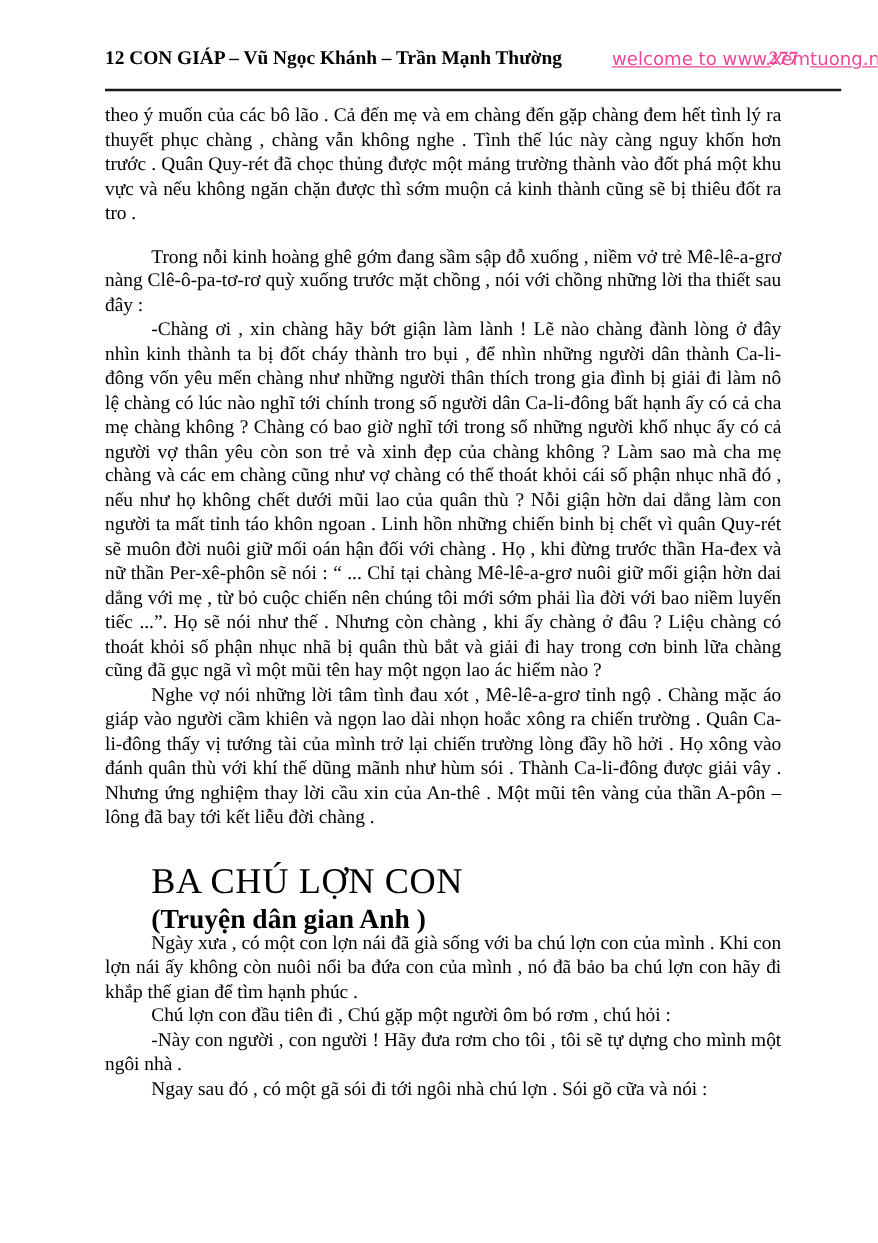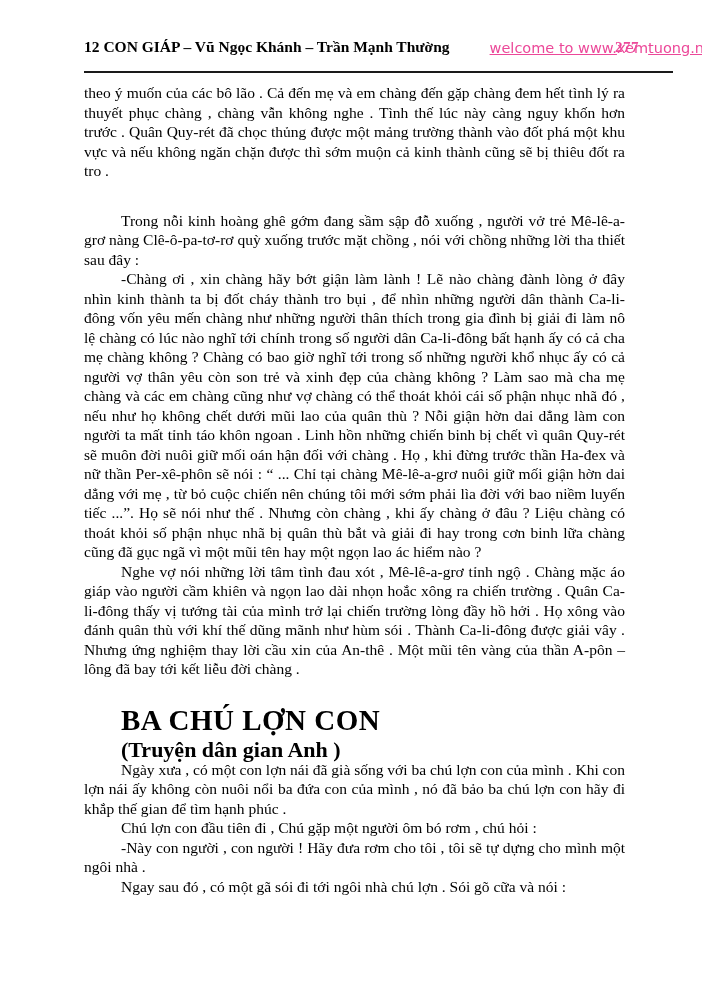--- a/index.html
+++ b/index.html
@@ -64,29 +64,29 @@
     margin: 10px 77px 0 84px;
   }
   p.body-p {
     margin: 0;
     font-size: 15.5px;
     line-height: 19.5px;
     text-align: justify;
     text-justify: inter-word;
   }
   p.indent { text-indent: 37px; }
-  p.gap-after { margin-bottom: 30px; }
+  p.gap-after { margin-bottom: 15px; }
   .story-heading-block {
     margin: 24px 0 0 37px;
   }
   .story-title {
     margin: 0;
     font-size: 29px;
     line-height: 34px;
-    font-weight: bold;
+    font-weight: normal;
     letter-spacing: 0.5px;
   }
   .story-subtitle {
     margin: 2px 0 0 0;
     font-size: 22px;
     line-height: 21px;
     font-weight: bold;
   }
   .after-heading { margin-top: 25px; }
 </style>
@@ -99,21 +99,21 @@
     <span class="book-title">12 CON GIÁP – Vũ Ngọc Khánh – Trần Mạnh Thường</span>
     <span class="site-link"><span>welcome to www.</span><span class="url-mid"><span>xem</span><span class="page-number">277</span></span><span>tuong.net</span></span>
   </div>
 
   <div class="rule"></div>
 
   <div class="content">
 
     <p class="body-p gap-after">theo ý muốn của các bô lão . Cả đến mẹ và em chàng đến gặp chàng đem hết tình lý ra thuyết phục chàng , chàng vẫn không nghe . Tình thế lúc này càng nguy khốn hơn trước . Quân Quy-rét đã chọc thủng được  một mảng trường thành vào đốt phá một khu vực và nếu không ngăn chặn được  thì sớm muộn cả kinh thành cũng sẽ bị thiêu đốt ra tro .</p>
 
-    <p class="body-p indent">Trong nỗi kinh hoàng ghê gớm đang sầm sập đỗ xuống , người vở trẻ Mê-lê-a-grơ nàng Clê-ô-pa-tơ-rơ quỳ xuống trước mặt chồng , nói với chồng những lời tha thiết sau đây :</p>
+    <p class="body-p indent">Trong nỗi kinh hoàng ghê gớm đang sầm sập đỗ xuống , niềm vở trẻ Mê-lê-a-grơ nàng Clê-ô-pa-tơ-rơ quỳ xuống trước mặt chồng , nói với chồng những lời tha thiết sau đây :</p>
 
     <p class="body-p indent">-Chàng ơi , xin chàng hãy bớt giận làm lành ! Lẽ nào chàng đành lòng ở đây nhìn kinh thành ta bị đốt cháy thành tro bụi , để nhìn những người dân thành Ca-li-đông vốn yêu mến chàng như những người thân thích trong gia đình bị giải đi làm nô lệ chàng có lúc nào nghĩ tới chính trong số người dân Ca-li-đông bất hạnh ấy có cả cha mẹ chàng không ? Chàng có bao giờ nghĩ tới trong số những người khổ nhục ấy có cả người vợ thân yêu còn son trẻ và xinh đẹp của chàng không ? Làm sao mà cha mẹ chàng và các em chàng cũng như vợ chàng có thể thoát khỏi cái số phận nhục nhã đó , nếu như họ không chết dưới mũi lao của quân thù ? Nỗi giận hờn dai dẳng làm con người ta mất tỉnh táo khôn ngoan . Linh hồn những chiến binh bị chết vì quân Quy-rét sẽ muôn đời nuôi giữ mối oán hận đối với chàng . Họ , khi đừng trước thần Ha-đex và nữ thần Per-xê-phôn sẽ nói : “ ... Chỉ tại chàng Mê-lê-a-grơ nuôi giữ mối giận hờn dai dẳng với mẹ , từ bỏ cuộc chiến nên chúng tôi mới sớm phải lìa đời với bao niềm luyến tiếc ...”. Họ sẽ nói như thế . Nhưng còn chàng , khi ấy chàng ở đâu ? Liệu chàng có thoát khỏi số phận nhục nhã bị quân thù bắt và giải đi hay trong cơn binh lữa chàng cũng đã gục ngã vì một mũi tên hay một ngọn lao ác hiểm nào ?</p>
 
     <p class="body-p indent">Nghe vợ nói những lời tâm tình đau xót , Mê-lê-a-grơ tỉnh ngộ . Chàng mặc áo giáp vào người cầm khiên và ngọn lao dài nhọn hoắc xông ra chiến trường . Quân Ca-li-đông thấy vị tướng tài của mình trở lại chiến trường lòng đầy hồ hởi . Họ xông vào đánh quân thù với khí thế dũng mãnh như hùm sói . Thành Ca-li-đông được  giải vây . Nhưng ứng nghiệm thay lời cầu xin của An-thê . Một mũi tên vàng của thần A-pôn –lông đã bay tới kết liễu đời chàng .</p>
 
     <div class="story-heading-block">
       <h1 class="story-title">BA CHÚ LỢN CON</h1>
       <p class="story-subtitle">(Truyện dân gian Anh )</p>
     </div>
 

